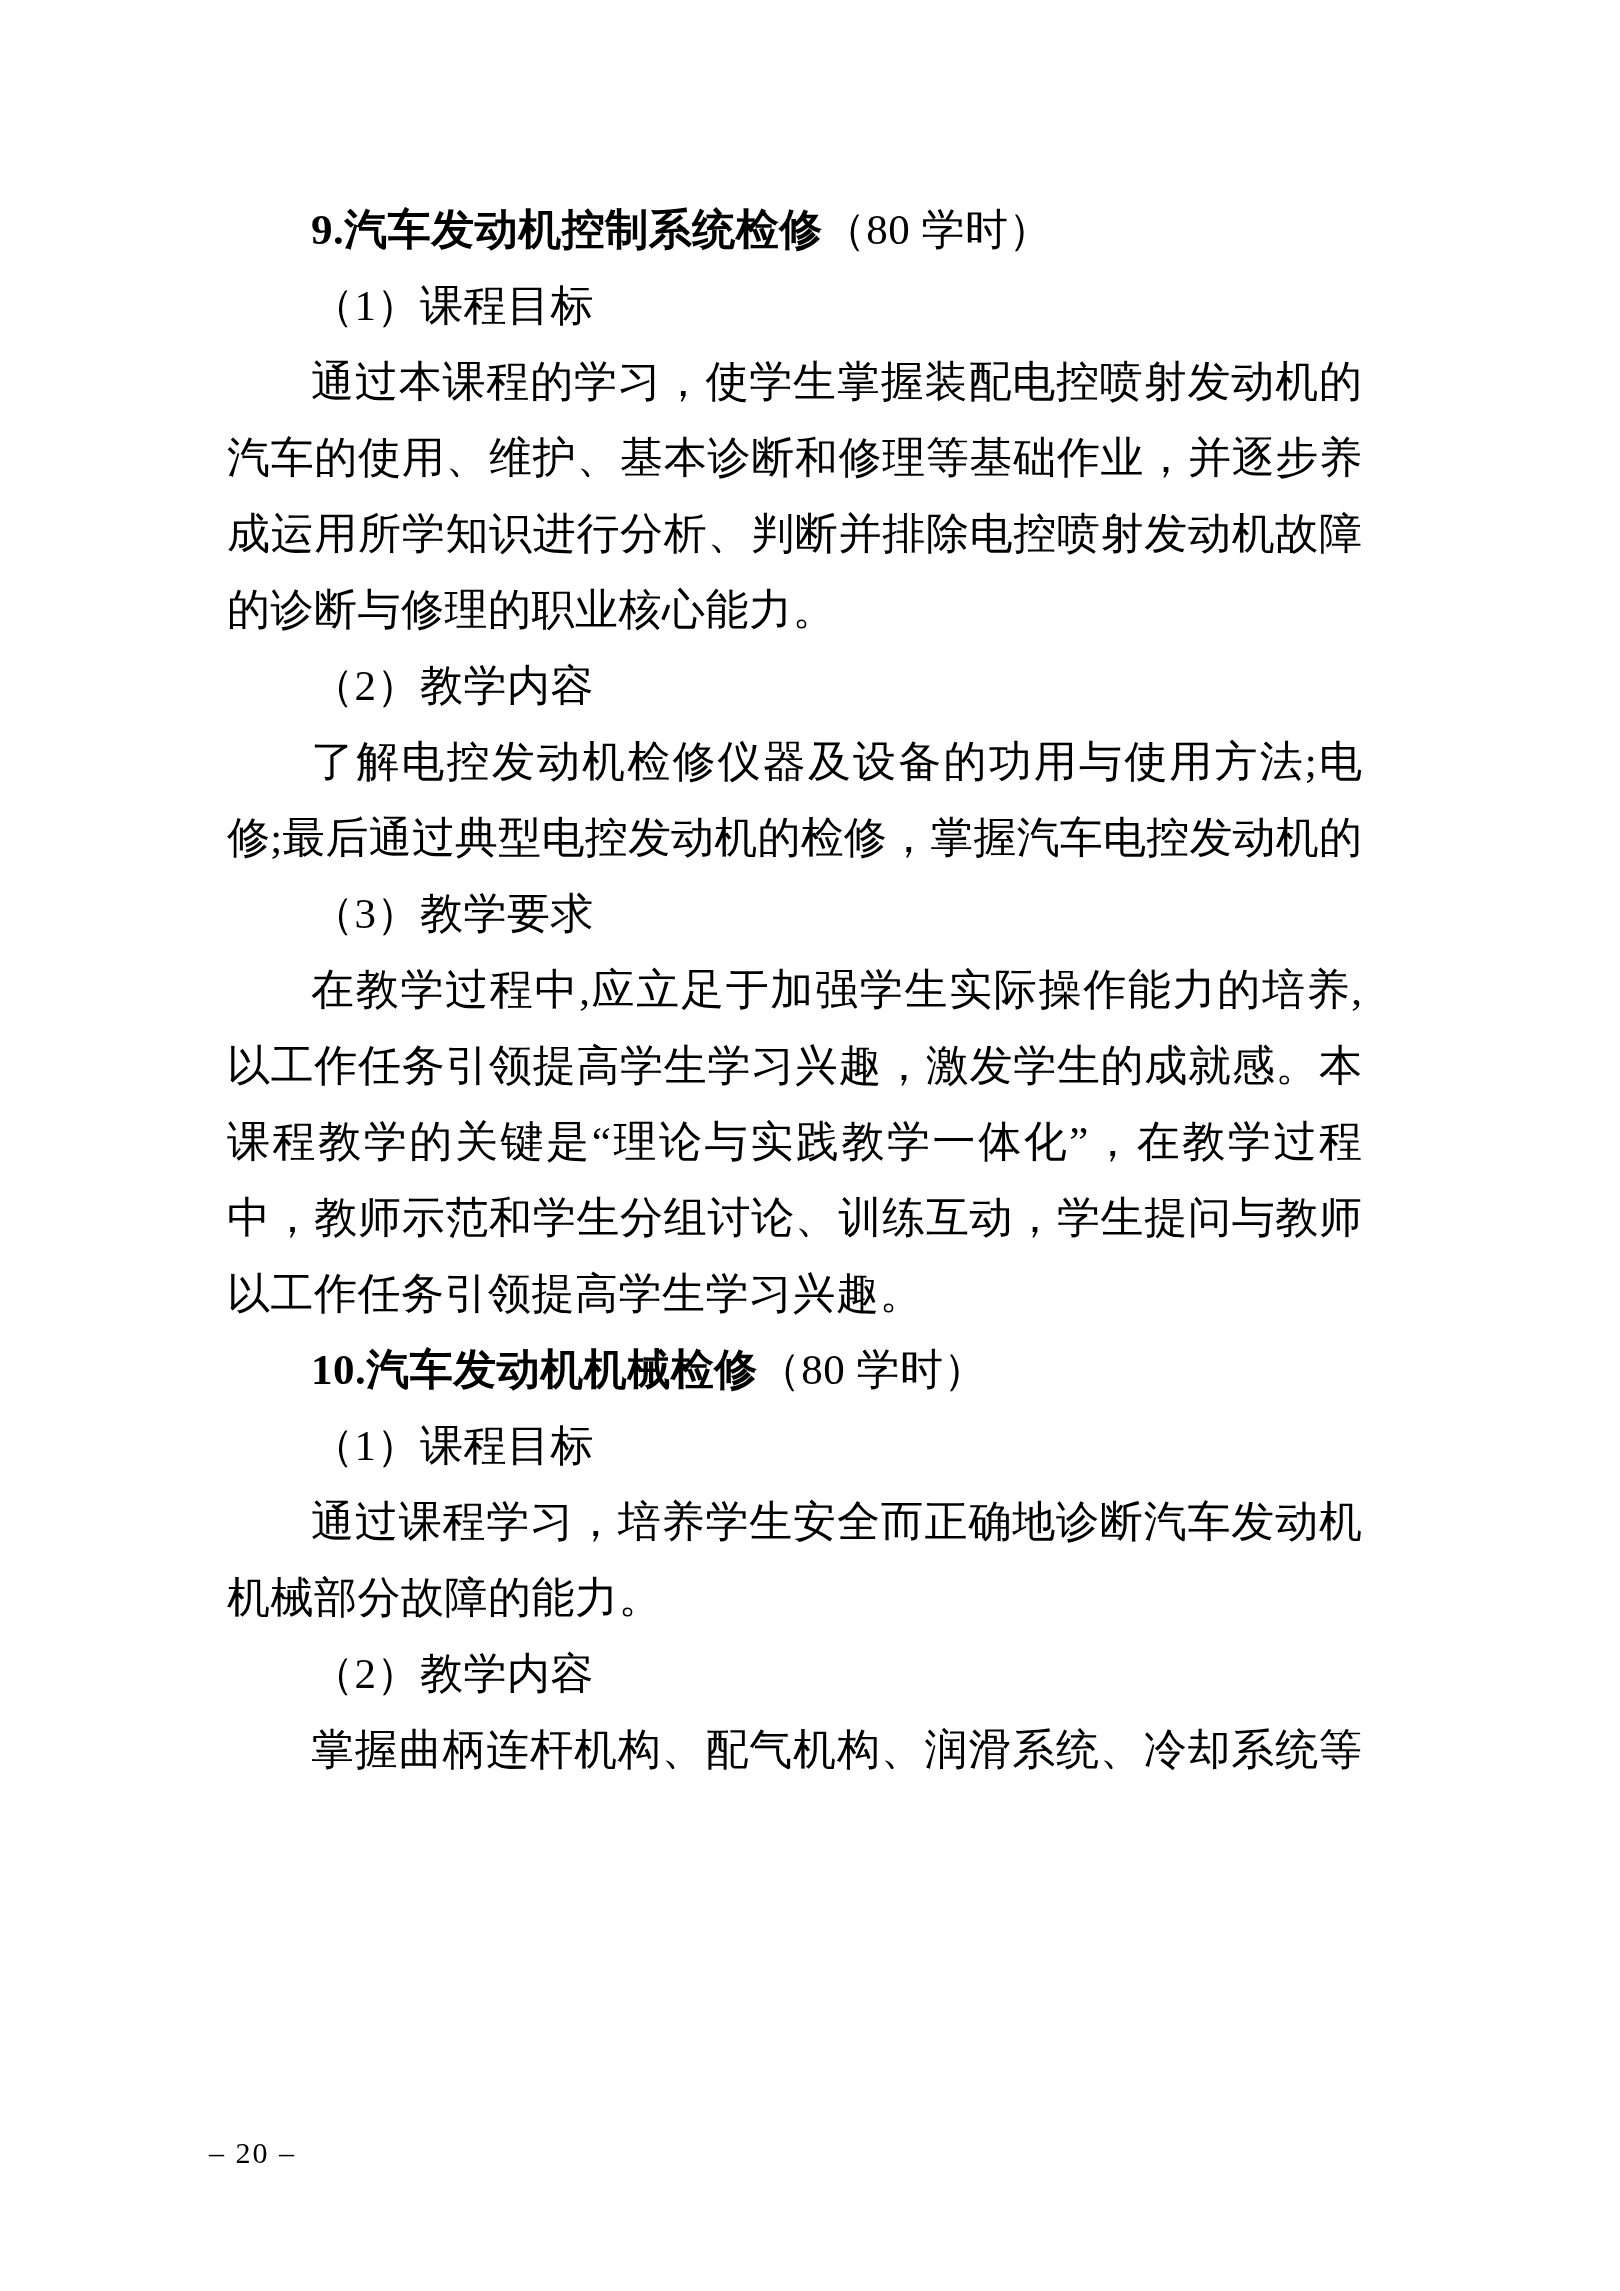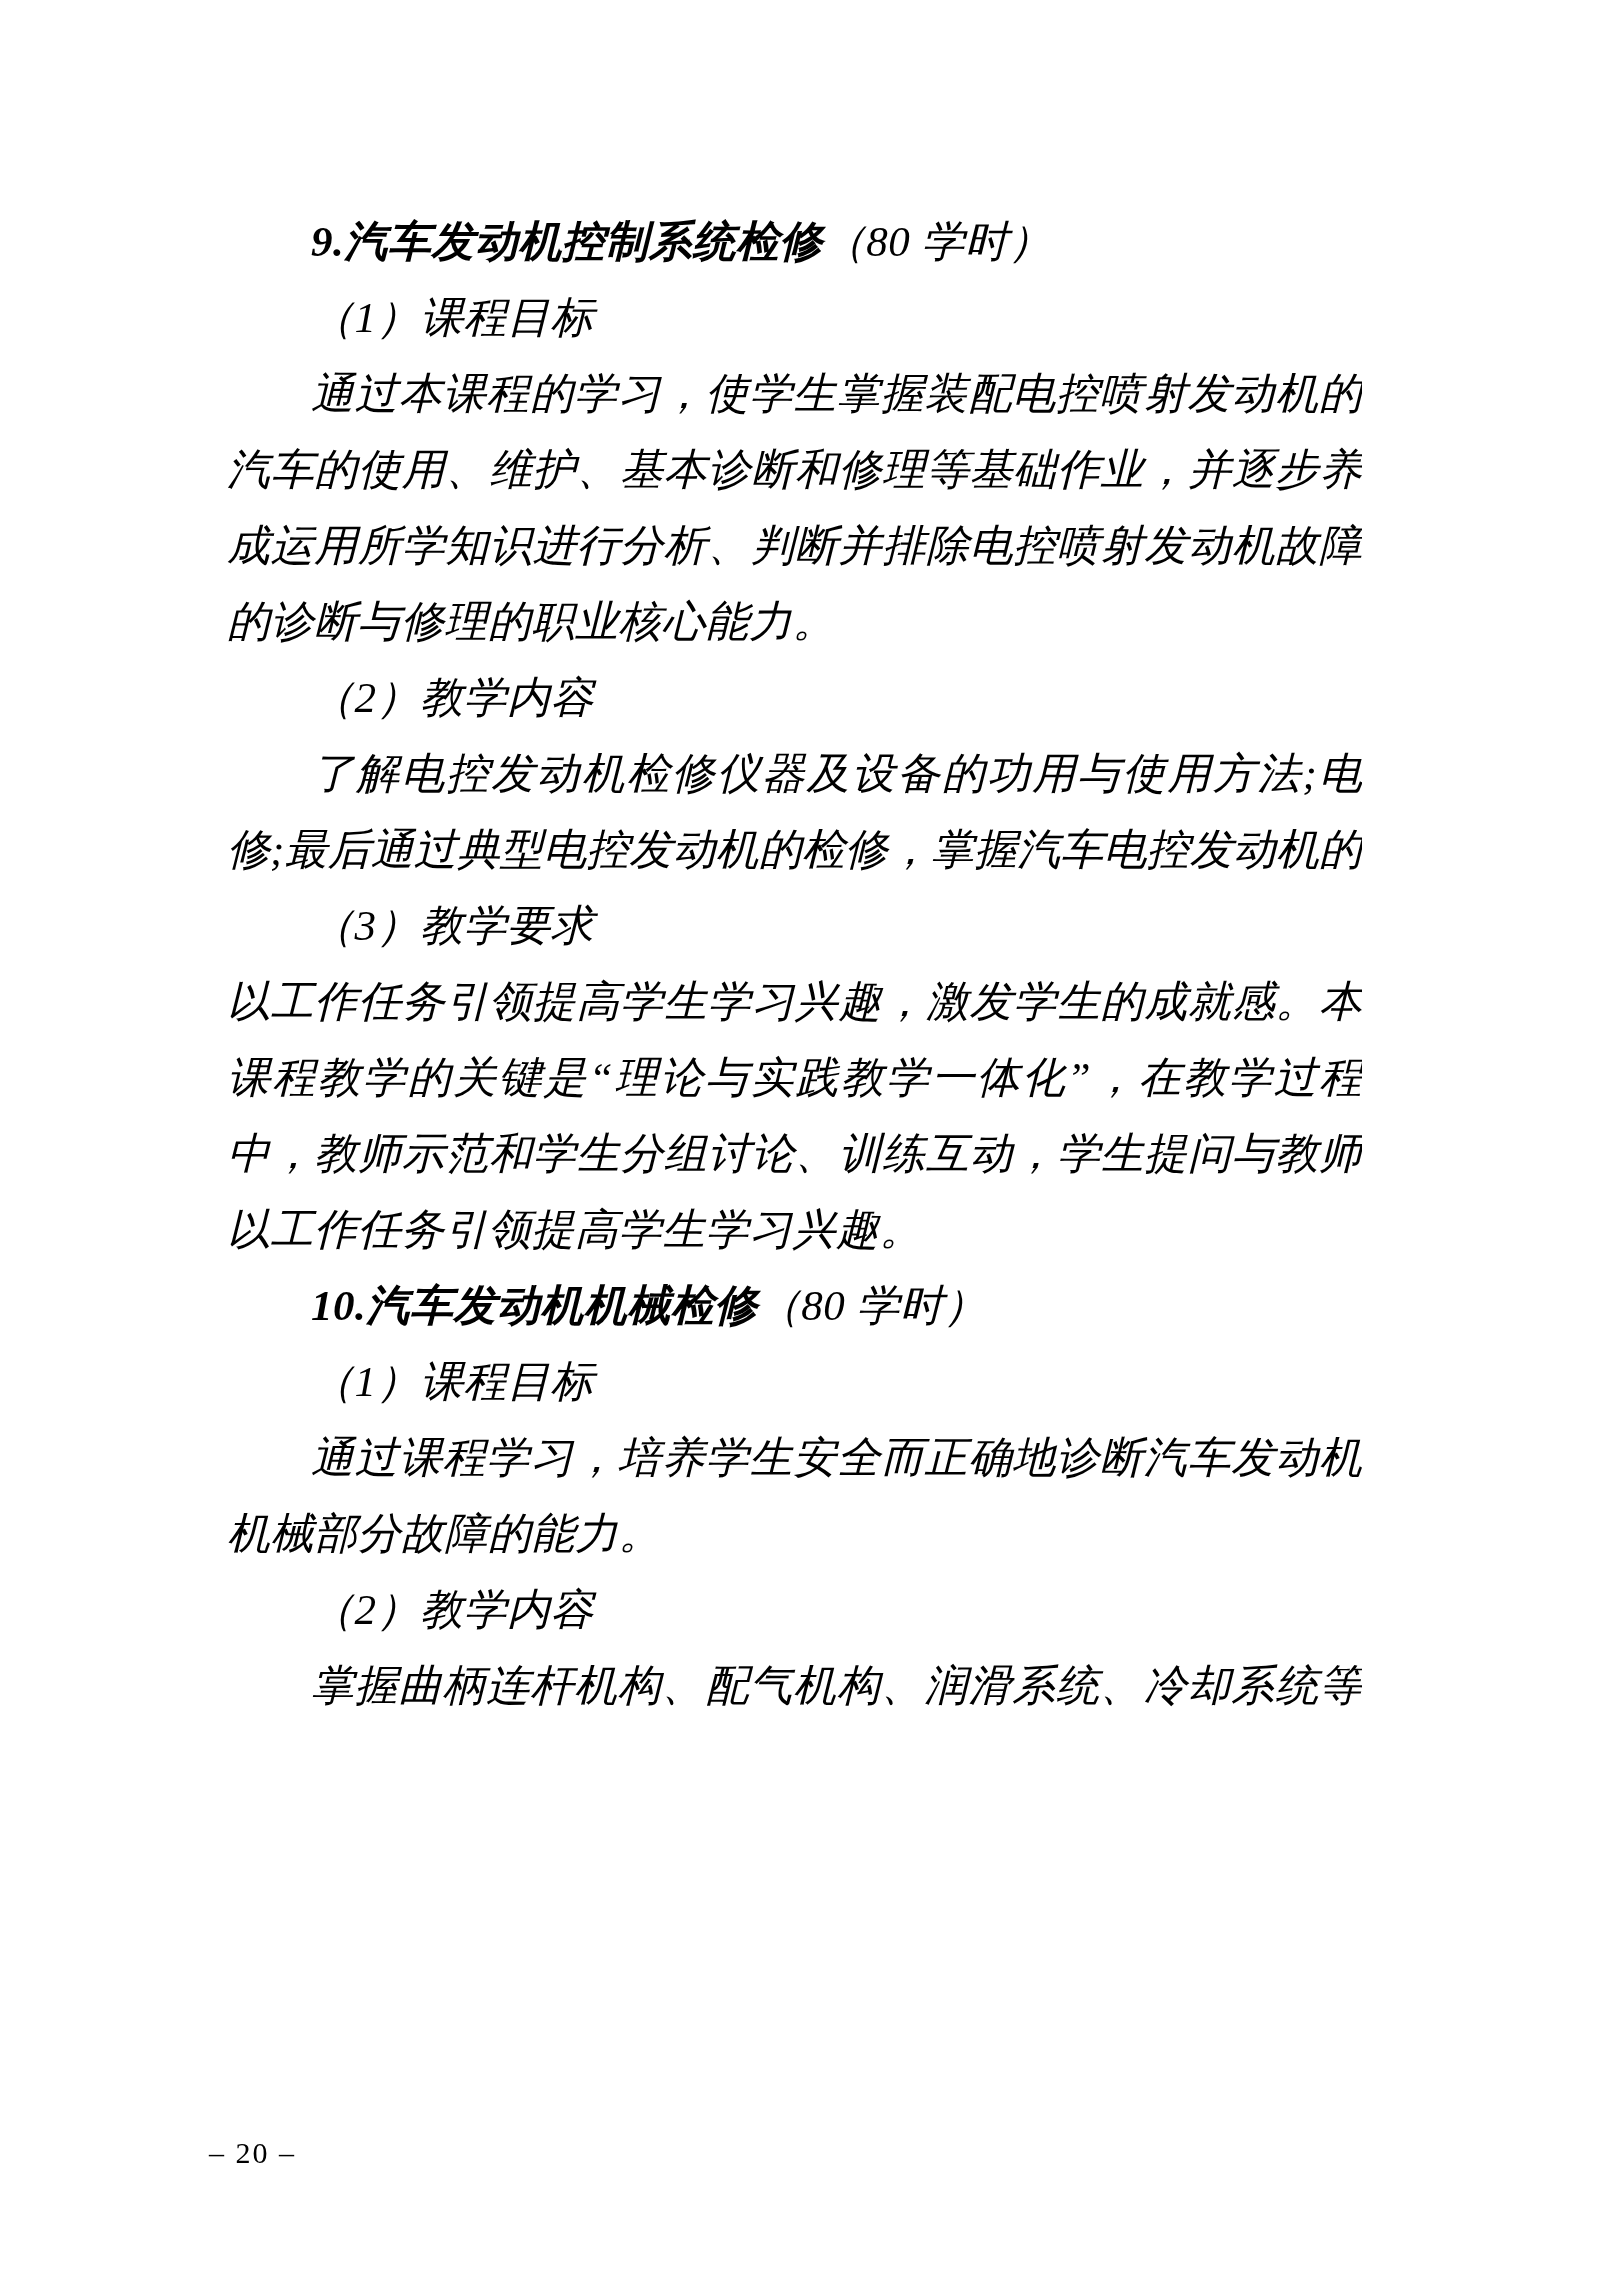--- a/index.html
+++ b/index.html
@@ -12,23 +12,22 @@
     width: 1620px;
     height: 2292px;
     background: #ffffff;
     color: #000000;
     font-family: "Liberation Serif", "DejaVu Serif", serif;
     overflow: hidden;
   }
   .text-block {
     position: absolute;
     left: 227px;
-    top: 204px;
+    top: 192px;
     width: 1135px;
-    font-style: italic;
   }
   .line {
     font-size: 43px;
     line-height: 76px;
     height: 76px;
     letter-spacing: 0.5px;
     white-space: nowrap;
   }
   .fill {
     white-space: normal;
@@ -65,20 +64,21 @@
 
     <div class="line indent">（1）课程目标</div>
     <div class="line indent fill">通过本课程的学习，使学生掌握装配电控喷射发动机的</div>
     <div class="line fill">汽车的使用、维护、基本诊断和修理等基础作业，并逐步养</div>
     <div class="line fill">成运用所学知识进行分析、判断并排除电控喷射发动机故障</div>
     <div class="line">的诊断与修理的职业核心能力。</div>
     <div class="line indent">（2）教学内容</div>
     <div class="line indent fill">了解电控发动机检修仪器及设备的功用与使用方法;电</div>
     <div class="line fill">修;最后通过典型电控发动机的检修，掌握汽车电控发动机的</div>
     <div class="line indent">（3）教学要求</div>
+    <div class="line indent fill">在教学过程中,应立足于加强学生实际操作能力的培养,</div>
     <div class="line fill">以工作任务引领提高学生学习兴趣，激发学生的成就感。本</div>
     <div class="line fill">课程教学的关键是“理论与实践教学一体化”，在教学过程</div>
     <div class="line fill">中，教师示范和学生分组讨论、训练互动，学生提问与教师</div>
     <div class="line">以工作任务引领提高学生学习兴趣。</div>
 
     <div class="line heading indent"><span class="bold-part">10.汽车发动机机械检修</span><span class="hours">（80 学时）</span></div>
 
     <div class="line indent">（1）课程目标</div>
     <div class="line indent fill">通过课程学习，培养学生安全而正确地诊断汽车发动机</div>
     <div class="line">机械部分故障的能力。</div>

